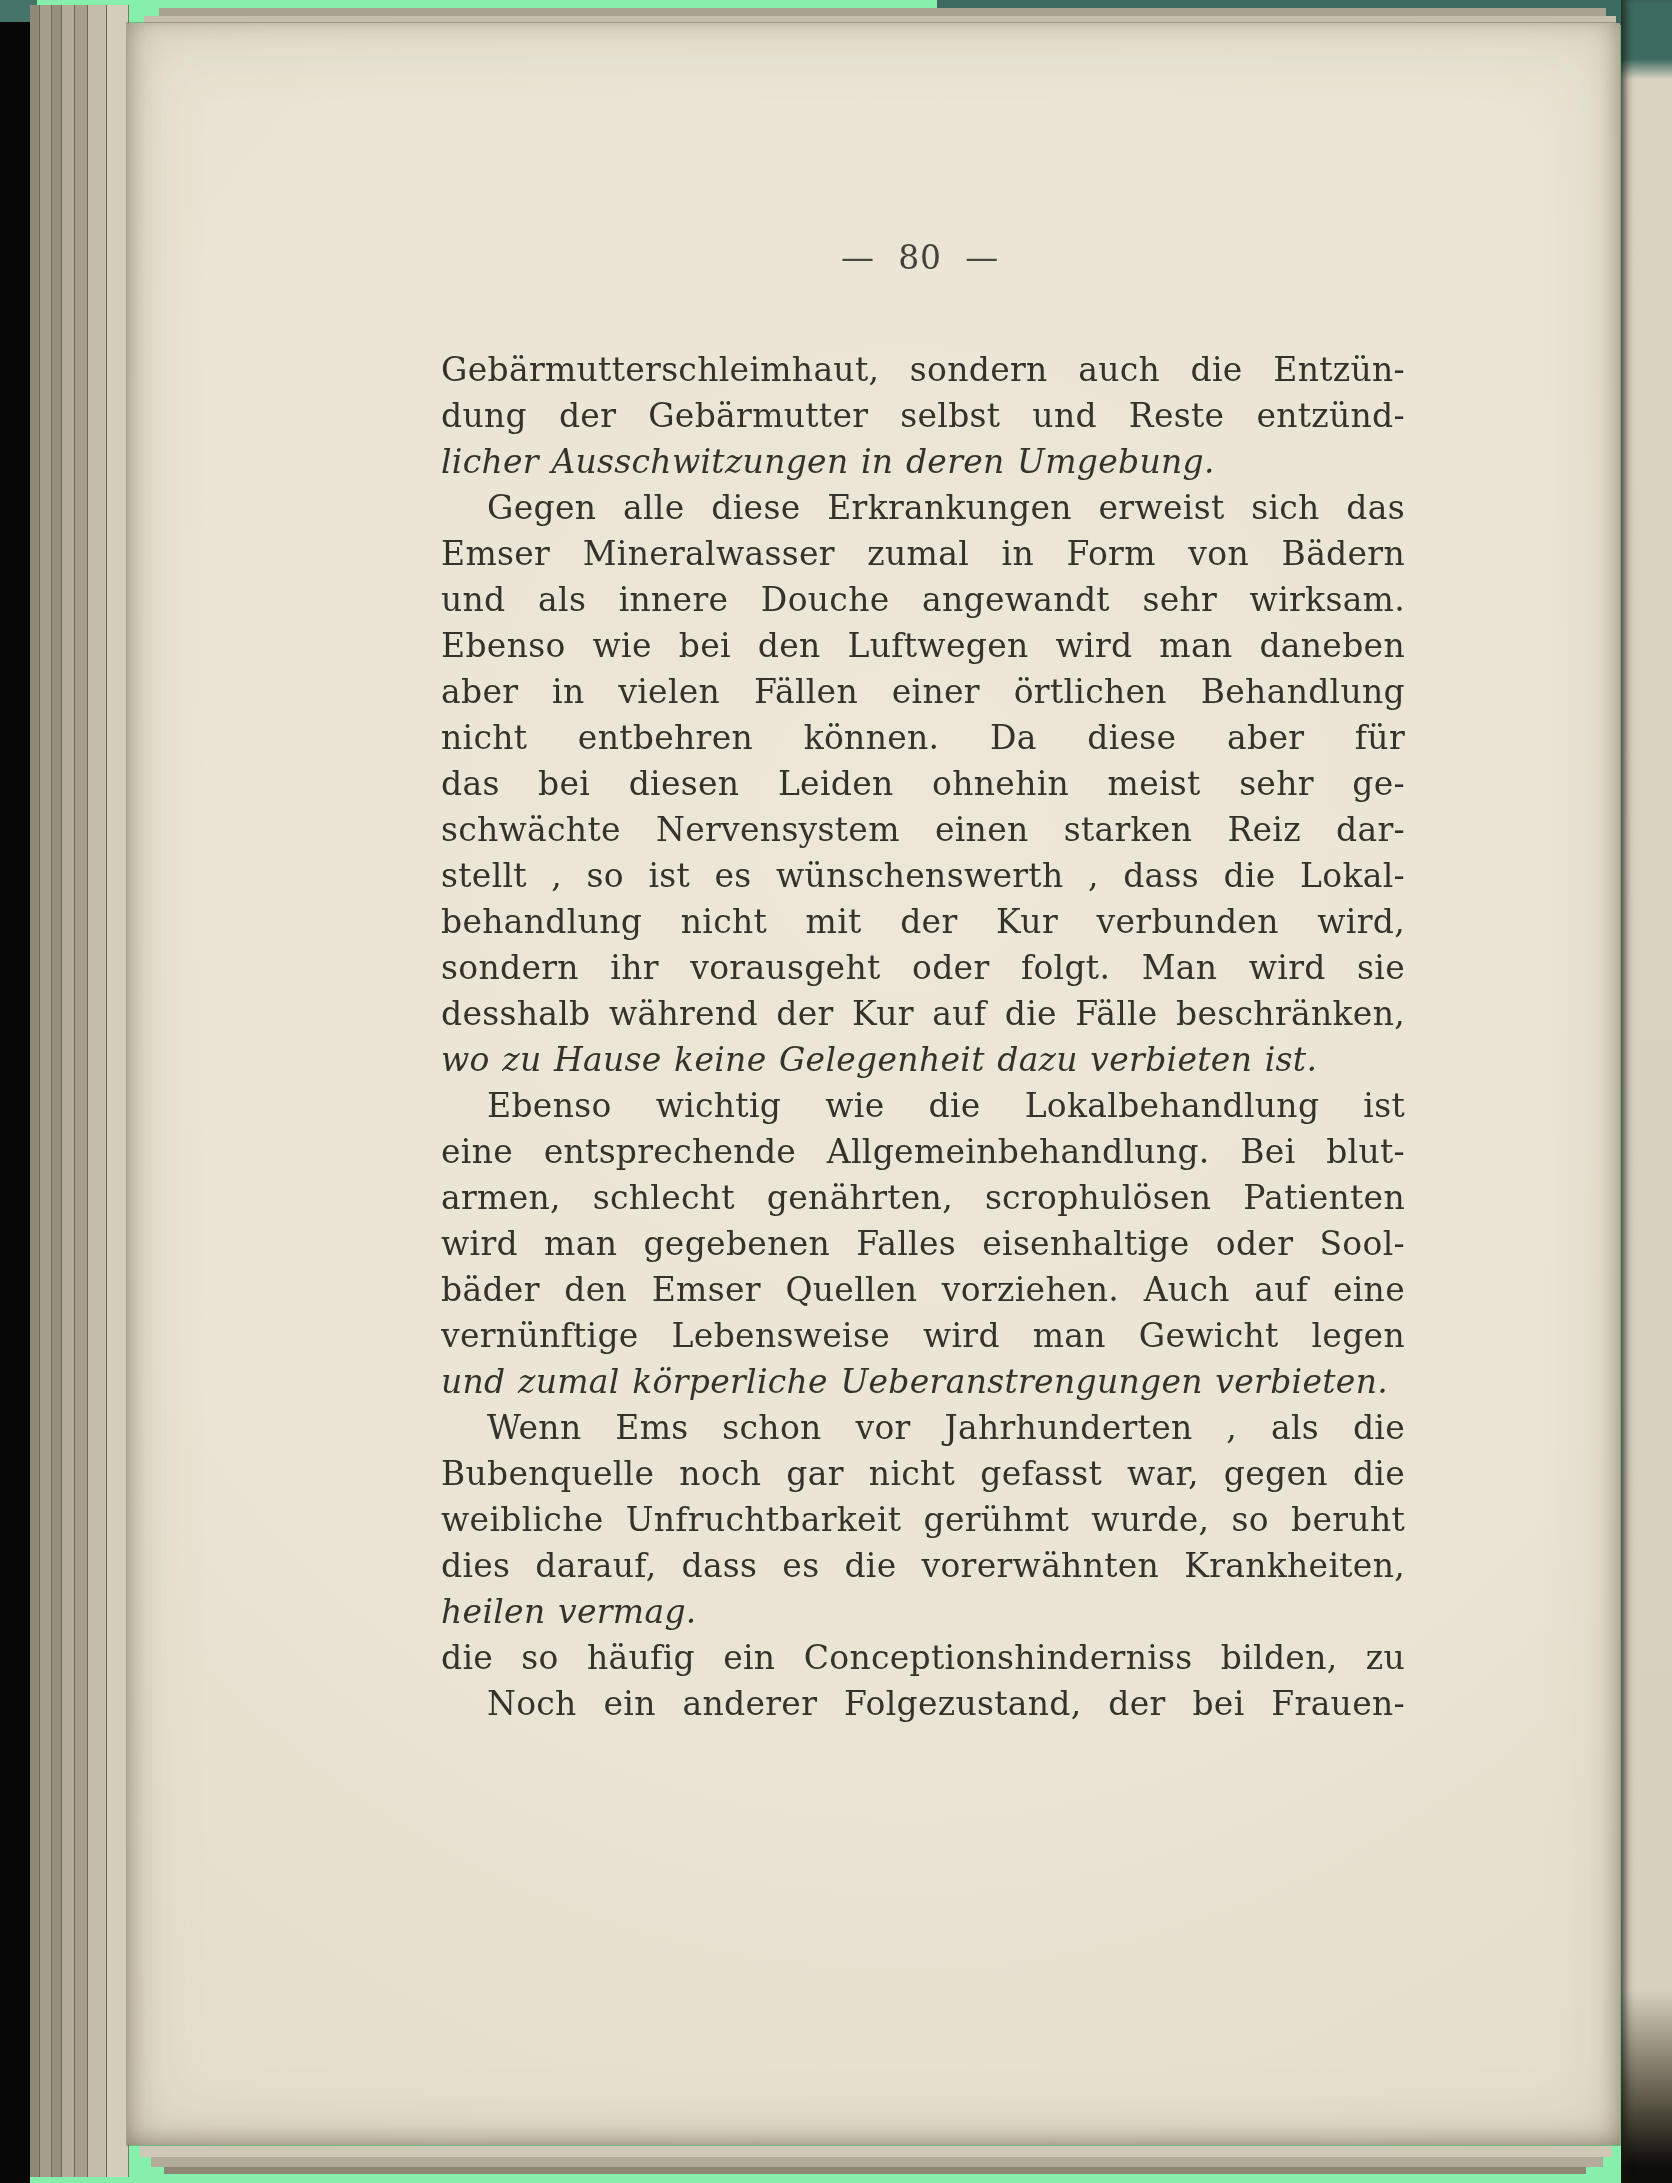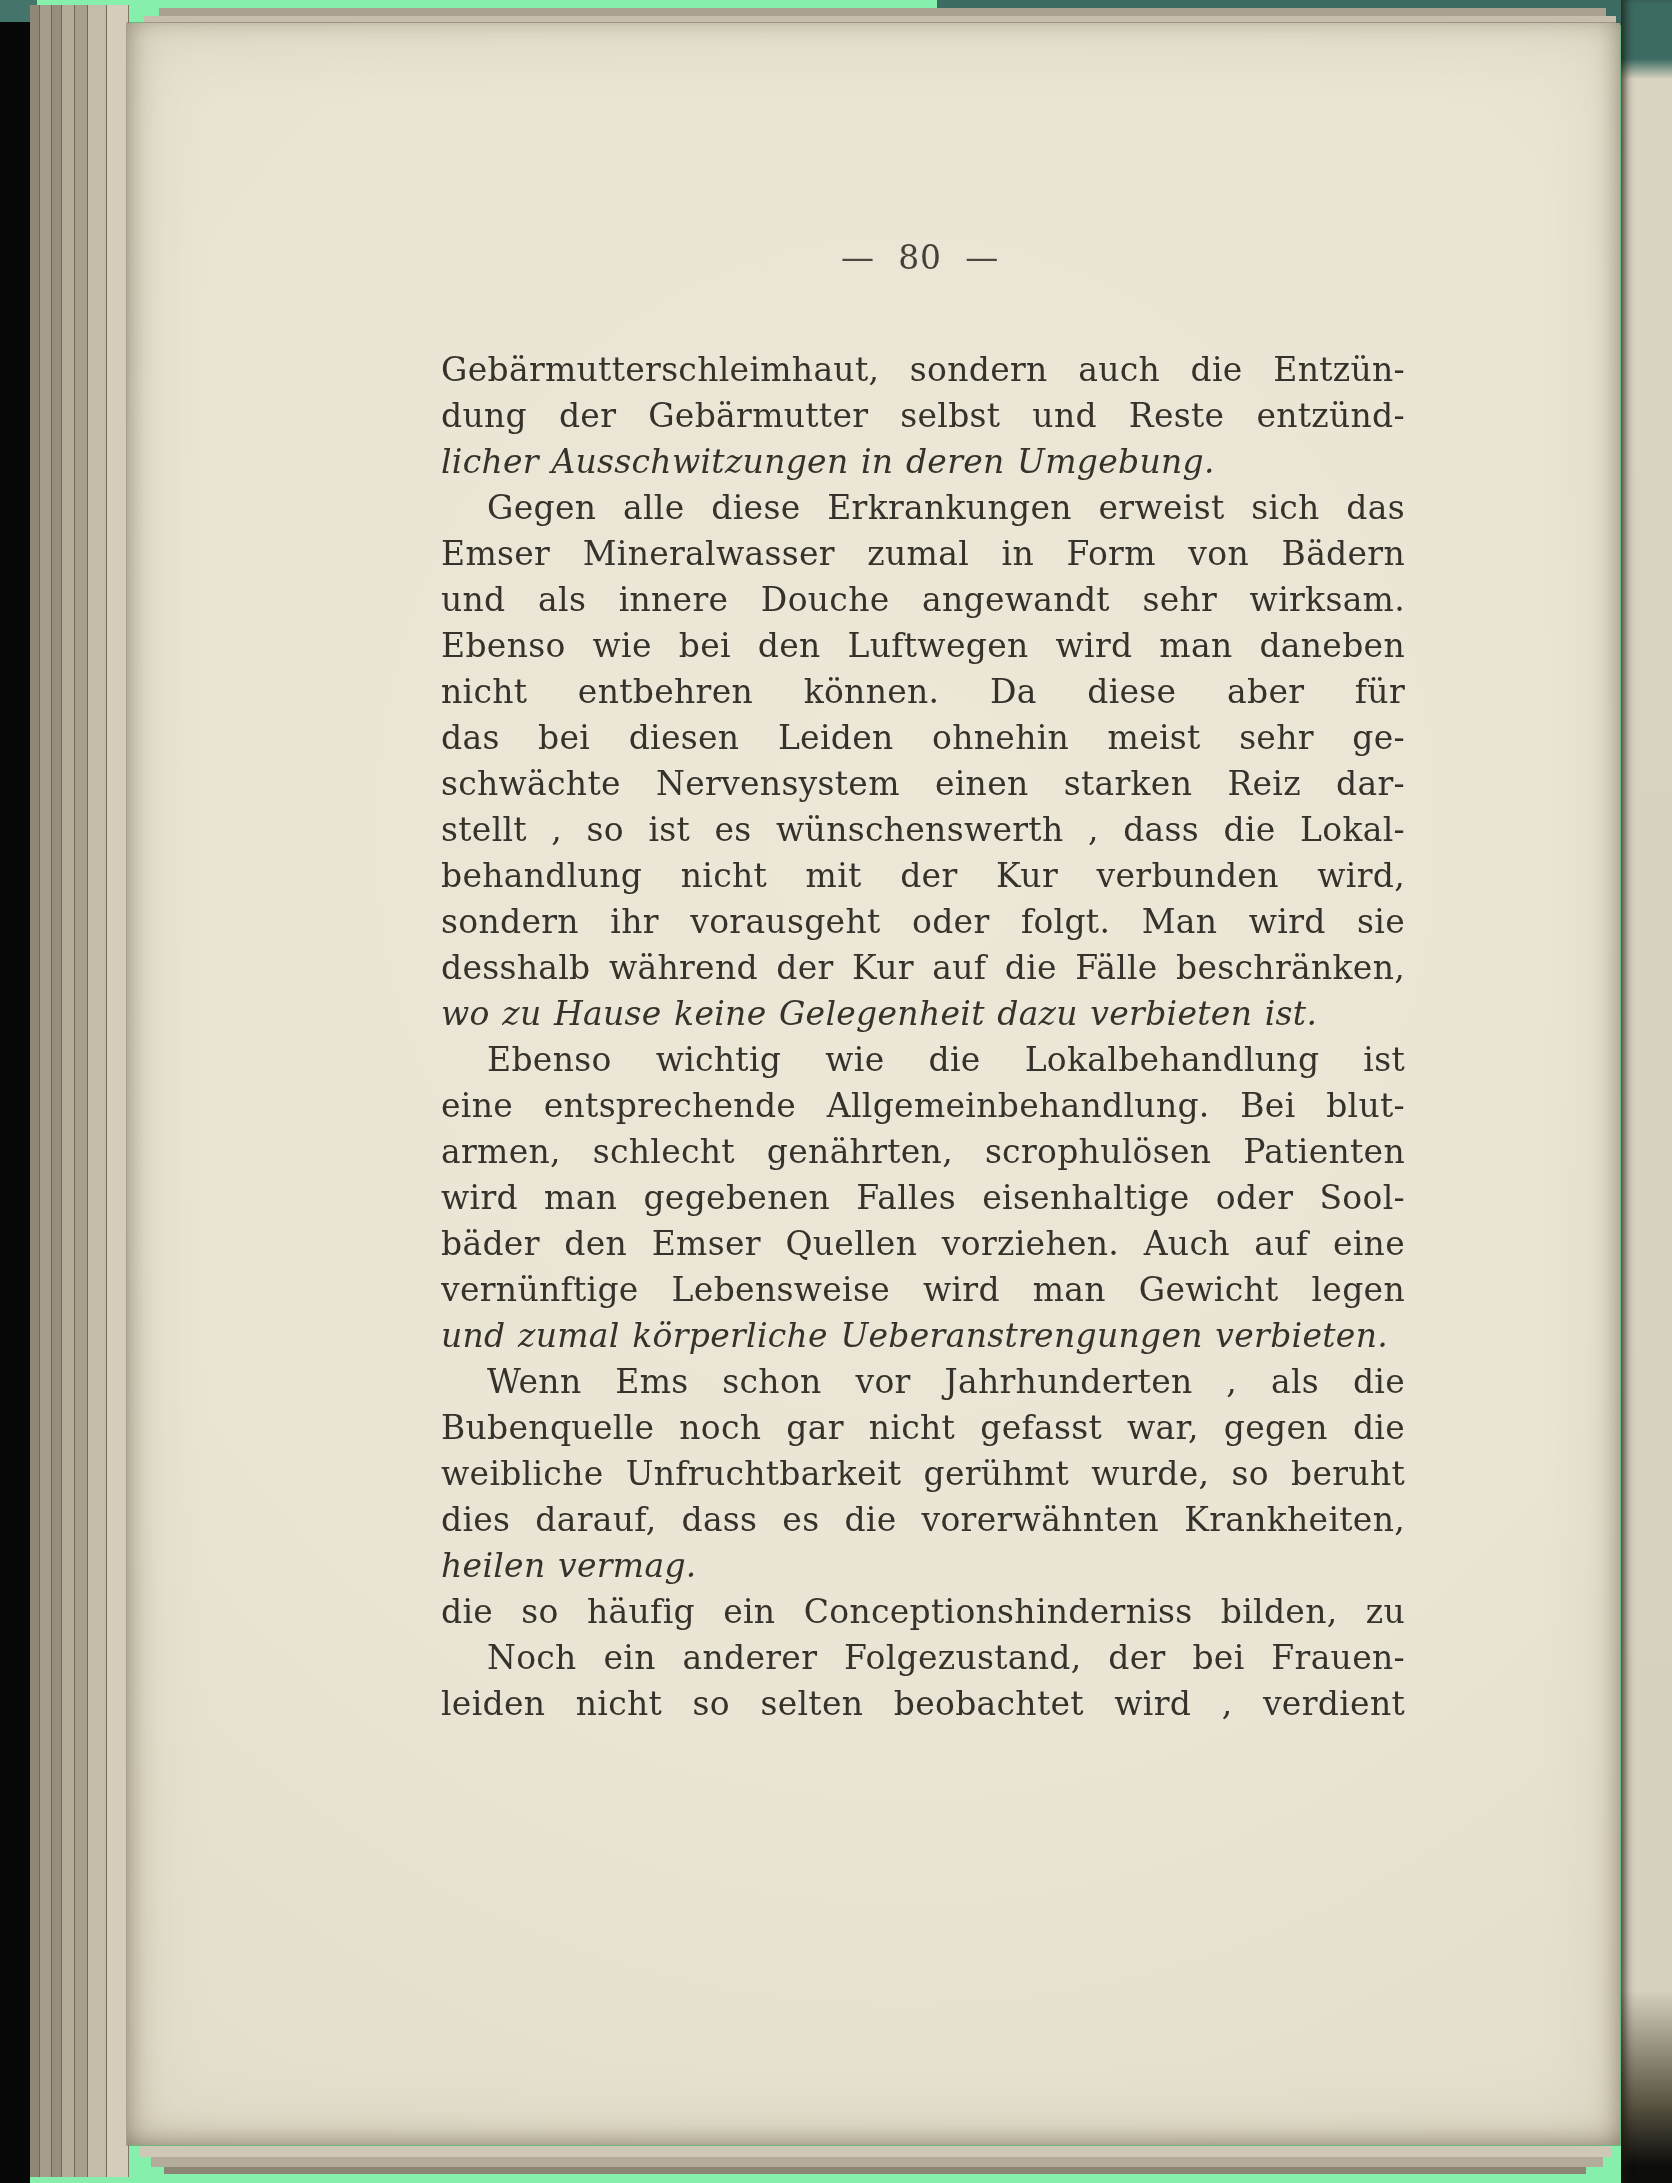--- a/index.html
+++ b/index.html
@@ -97,20 +97,21 @@
         <div class="paragraph">
           <div class="line">Gebärmutterschleimhaut, sondern auch die Entzün-</div>
           <div class="line">dung der Gebärmutter selbst und Reste entzünd-</div>
           <div class="line last">licher Ausschwitzungen in deren Umgebung.</div>
         </div>
         <div class="paragraph">
           <div class="line indent">Gegen alle diese Erkrankungen erweist sich das</div>
           <div class="line">Emser Mineralwasser zumal in Form von Bädern</div>
           <div class="line">und als innere Douche angewandt sehr wirksam.</div>
           <div class="line">Ebenso wie bei den Luftwegen wird man daneben</div>
+          <div class="line">aber in vielen Fällen einer örtlichen Behandlung</div>
           <div class="line">nicht entbehren können. Da diese aber für</div>
           <div class="line">das bei diesen Leiden ohnehin meist sehr ge-</div>
           <div class="line">schwächte Nervensystem einen starken Reiz dar-</div>
           <div class="line">stellt , so ist es wünschenswerth , dass die Lokal-</div>
           <div class="line">behandlung nicht mit der Kur verbunden wird,</div>
           <div class="line">sondern ihr vorausgeht oder folgt. Man wird sie</div>
           <div class="line">desshalb während der Kur auf die Fälle beschränken,</div>
           <div class="line last">wo zu Hause keine Gelegenheit dazu verbieten ist.</div>
         </div>
         <div class="paragraph">
@@ -125,19 +126,18 @@
         <div class="paragraph">
           <div class="line indent">Wenn Ems schon vor Jahrhunderten , als die</div>
           <div class="line">Bubenquelle noch gar nicht gefasst war, gegen die</div>
           <div class="line">weibliche Unfruchtbarkeit gerühmt wurde, so beruht</div>
           <div class="line">dies darauf, dass es die vorerwähnten Krankheiten,</div>
           <div class="line last">heilen vermag.</div>
           <div class="line">die so häufig ein Conceptionshinderniss bilden, zu</div>
         </div>
         <div class="paragraph">
           <div class="line indent">Noch ein anderer Folgezustand, der bei Frauen-</div>
-          <div class="line">leiden nicht so selten beobachtet wird , verdient</div>
         </div>
       </div>
   </div>
 
 </div>
 
 
 </body></html>

